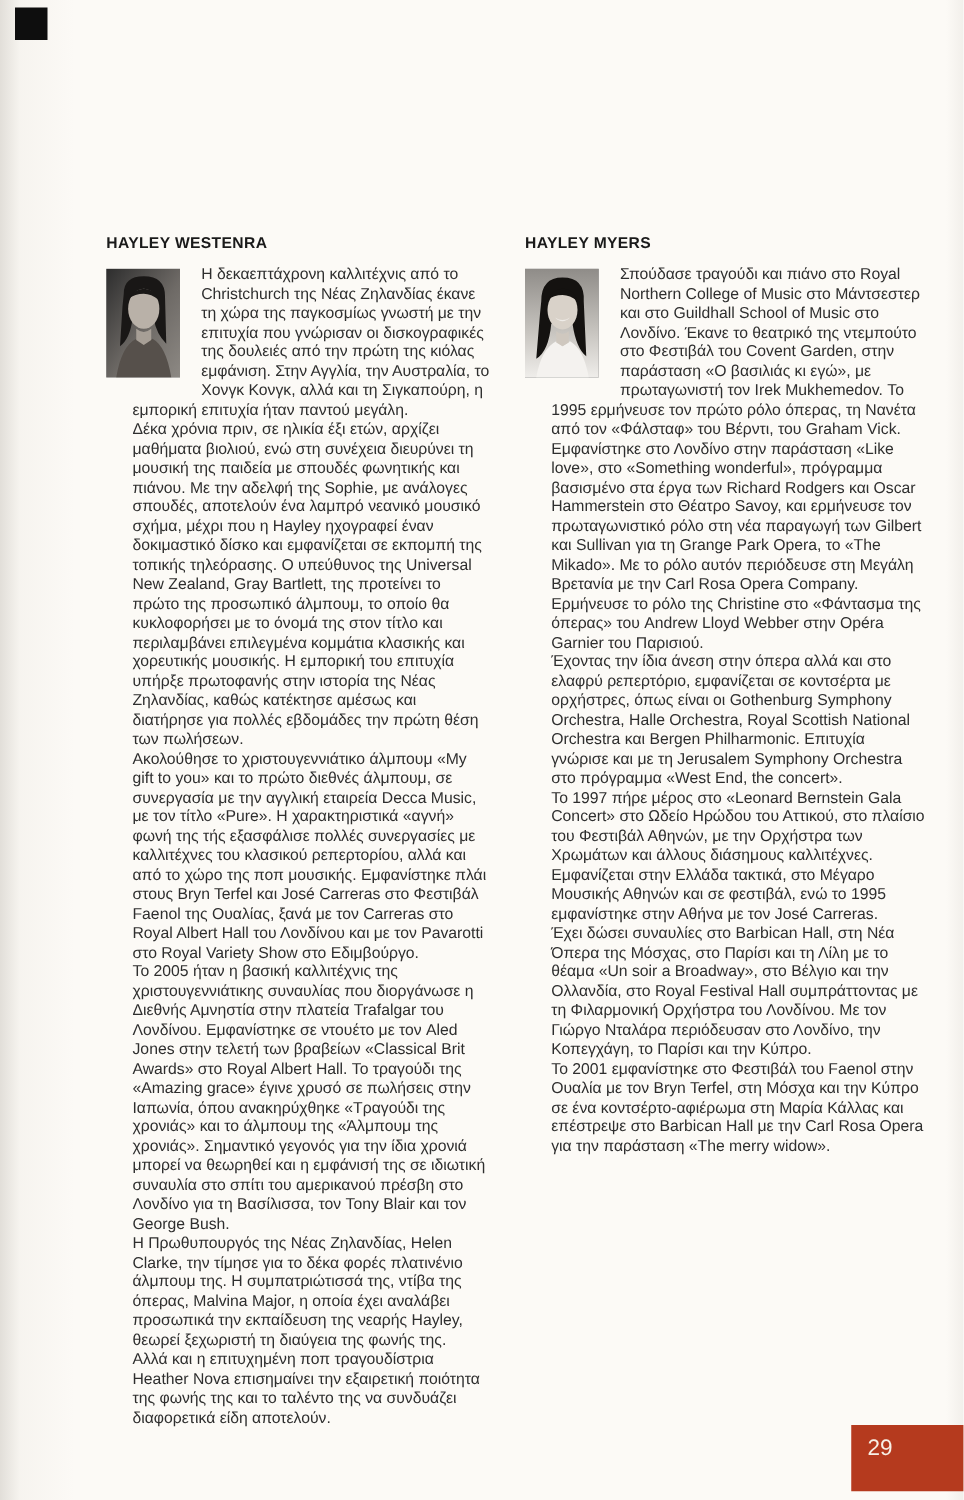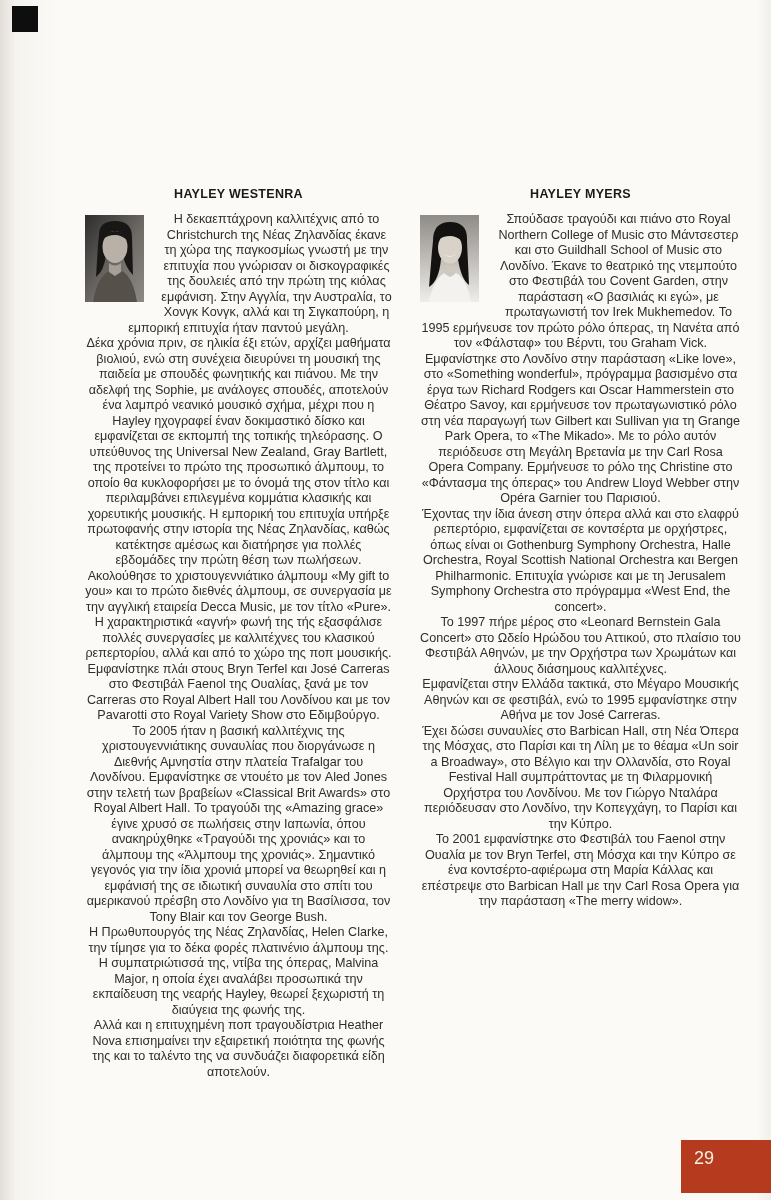--- a/index.html
+++ b/index.html
@@ -29,37 +29,36 @@
     width: 26px;
     height: 26px;
     background: #0e0e0e;
   }
   .columns {
     position: absolute;
     left: 85px;
     top: 187px;
     display: flex;
     gap: 28px;
-    text-align: center;
   }
   .col-left  { width: 307px; }
   .col-right { width: 321px; }
   .artist-name {
     margin: 0 0 11px 0;
     font-size: 12.5px;
     font-weight: 700;
     letter-spacing: 0.3px;
     color: #1a1a1a;
   }
   .bio {
     font-size: 12.6px;
     line-height: 15.5px;
     color: #2e2e2e;
   }
-  .bio p { margin: 0; }
+  .bio p { margin: 0; padding-left: 21px; }
   .photo {
     float: left;
     width: 59px;
     height: 87px;
     margin: 3px 17px 4px 0;
     display: block;
     background: #888;
   }
   .photo svg { display: block; }
   .page-num-box {

